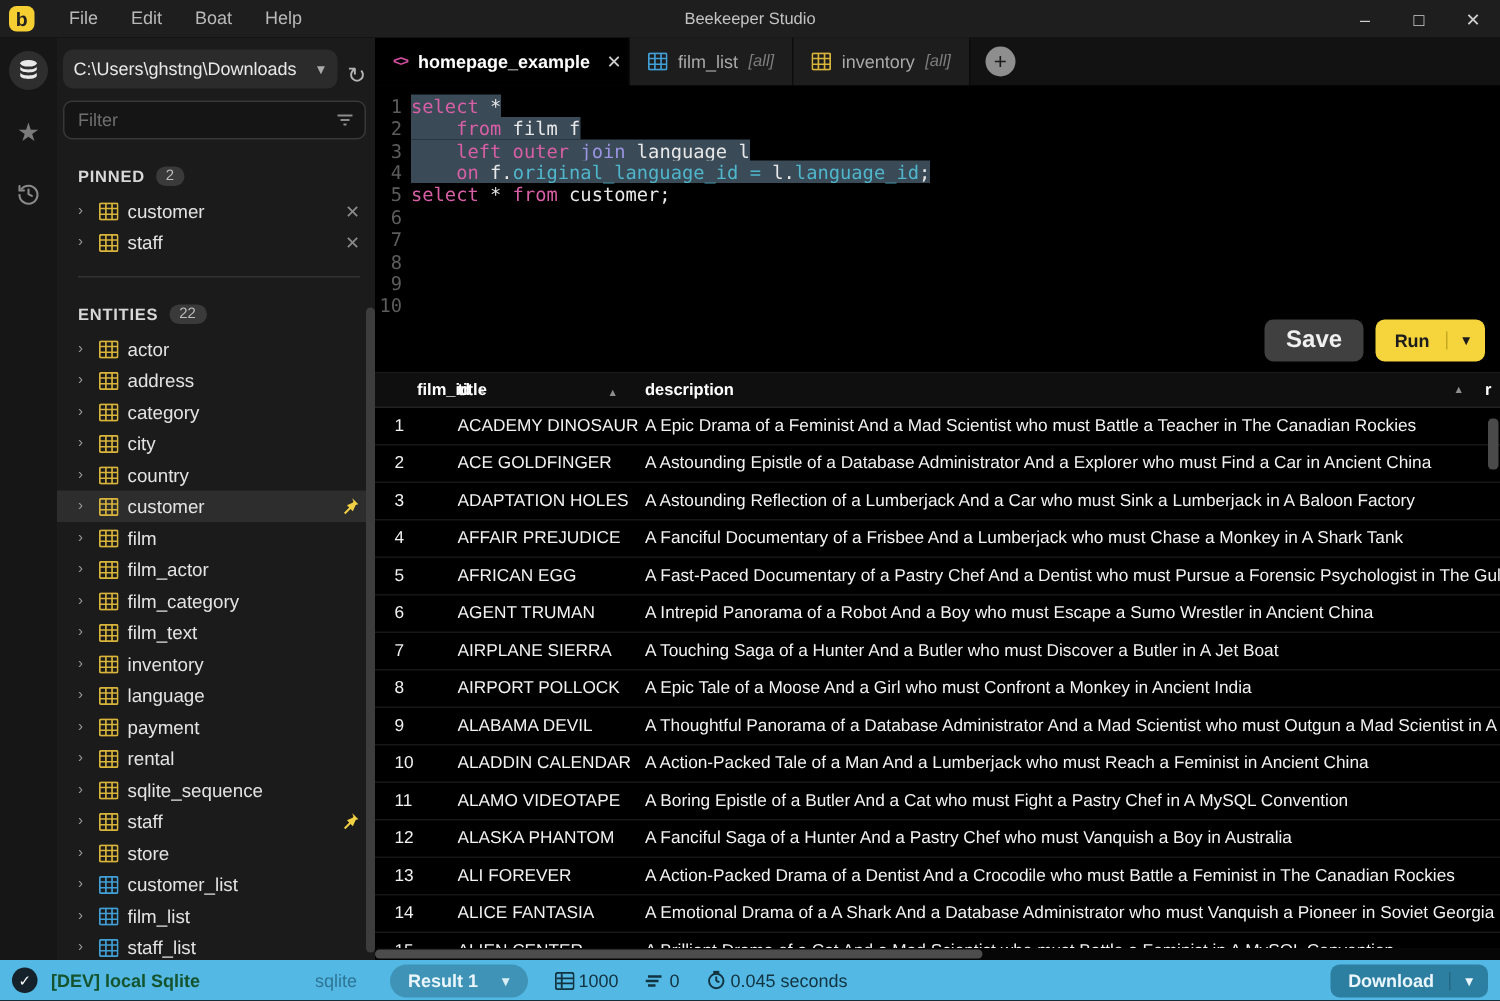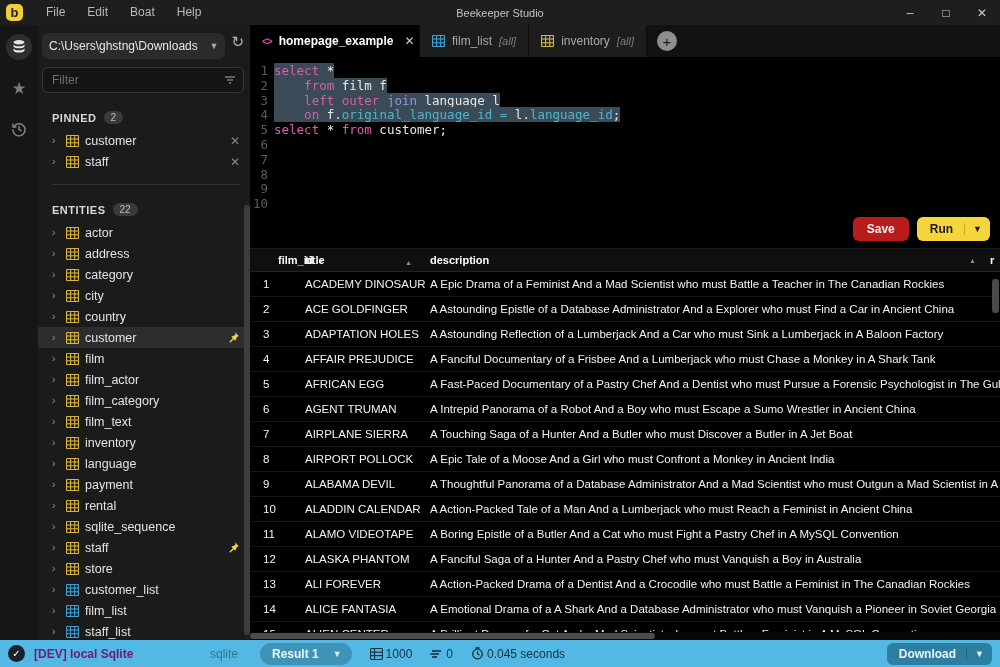--- a/index.html
+++ b/index.html
@@ -17,21 +17,21 @@
 
   
   .app-body { display:flex; height:615px; }
   .rail { width:38px; background:#161616; display:flex; flex-direction:column; align-items:center; padding-top:9px; gap:15px; flex-shrink:0; }
   .rail-btn { width:26px; height:26px; border-radius:50%; display:flex; align-items:center; justify-content:center; color:#8a8a8a; }
   .rail-btn.active { background:#2e2e2e; color:#eee; }
   .rail-star { font-size:17px; color:#7b7b7b; }
 
   
   .sidebar { width:212px; background:#1b1b1b; flex-shrink:0; display:flex; flex-direction:column; position:relative; overflow:hidden; }
-  .conn-row { display:flex; align-items:flex-start; margin:8px 6px 0 4px; gap:6px; }
+  .conn-row { display:flex; align-items:flex-end; margin:8px 6px 0 4px; gap:6px; }
   .conn-select { flex:1; background:#2b2b2b; border-radius:7px; height:26px; display:flex; align-items:center;
                  padding:0 7px; color:#e8e8e8; font-size:12px; min-width:0; }
   .conn-text { white-space:nowrap; overflow:hidden; flex:1; }
   .caret { font-size:9px; color:#aaa; margin-left:5px; }
   .refresh { color:#b5b5b5; font-size:15px; }
   .filter-row { margin:8px 6px 0 4px; position:relative; }
   .filter-input { width:100%; background:#151515; border:1px solid #383838; border-radius:6px; height:26px;
                   color:#ddd; font-size:12px; padding:0 26px 0 9px; font-family:Liberation Sans, sans-serif; }
   .filter-input::placeholder { color:#6f6f6f; }
   .funnel { position:absolute; right:8px; top:7px; }
@@ -69,21 +69,21 @@
   .code-line { display:flex; height:14.8px; line-height:14.8px; }
   .gutter { width:24px; text-align:right; color:#5c5c5c; flex-shrink:0; padding-right:6px; }
   .code-text { white-space:pre; color:#e8e8e8; }
   .code-text .sel { background:#3a4a57; }
   .tk-kw { color:#d85fa5; }
   .tk-join { color:#9a94e0; }
   .tk-var { color:#4fb6cc; }
   .tk-op { color:#4fb6cc; }
   .tk-pl { color:#e8e8e8; }
   .editor-actions { position:absolute; right:10px; bottom:7px; display:flex; gap:8px; }
-  .btn-save { background:#b91c1c; color:#f0f0f0; border:none; border-radius:6px; font-weight:bold; font-size:12px;
+  .btn-save { background:#404040; color:#f0f0f0; border:none; border-radius:6px; font-weight:bold; font-size:16px;
               padding:5px 14px; font-family:"Liberation Sans",sans-serif; }
   .btn-run { background:#f5d43c; color:#1c1c1c; border:none; border-radius:6px; font-weight:bold; font-size:12px;
              padding:5px 0 5px 13px; display:flex; align-items:center; font-family:"Liberation Sans",sans-serif; }
   .btn-run .run-sep { border-left:1px solid #c7a921; margin-left:11px; padding:1px 8px; font-size:9px; }
 
   
   .results { flex:1; min-height:0; display:flex; flex-direction:column; position:relative; border-top:1px solid #1c1c1c; }
   .rs-head { height:23px; background:#0f0f0f; display:flex; align-items:center; color:#fff; font-size:11px;
              font-weight:bold; border-bottom:1px solid #222; position:relative; flex-shrink:0; }
   .col-id { width:55px; padding-left:28px; flex-shrink:0; display:flex; align-items:center; gap:4px; }
@@ -98,21 +98,21 @@
   .rs-row .c3 { flex:1; white-space:nowrap; overflow:hidden; min-width:0; }
   .rs-vscroll { position:absolute; right:1px; top:30px; width:7px; height:34px; background:#4a4a4a; border-radius:3px; }
   .rs-hscroll { height:8px; background:#060606; flex-shrink:0; position:relative; }
   .rs-hscroll .handle { position:absolute; left:0; top:1px; height:6px; width:405px; background:#4c4c4c; border-radius:3px; }
 
   
   .statusbar { height:27px; background:#54b8e4; display:flex; align-items:center; color:#11323f; font-size:12px; }
   .sb-left { width:250px; display:flex; align-items:center; flex-shrink:0; }
   .check-ic { width:17px; height:17px; border-radius:50%; background:#15222b; color:#fff; font-size:10px;
               display:flex; align-items:center; justify-content:center; margin:0 9px 0 8px; }
-  .sb-conn { font-weight:bold; color:#701a75; }
+  .sb-conn { font-weight:bold; color:#14532d; }
   .sb-dialect { margin-left:auto; margin-right:12px; color:#2e7696; }
   .result-pill { background:#3f93b6; color:#eaf6fb; border:none; border-radius:12px; padding:4px 10px 4px 12px;
                  font-size:12px; font-weight:bold; display:flex; align-items:center; gap:9px; margin-left:10px;
                  font-family:"Liberation Sans",sans-serif; }
   .result-pill .caret { color:#d8edf5; }
   .sb-stat { display:flex; align-items:center; gap:3px; margin-left:18px; font-size:12px; color:#123340; }
   .sb-stat svg { display:block; }
   .btn-download { margin-left:auto; margin-right:8px; background:#2d7fa0; background:#2d7fa2; color:#eaf6fb; border:none;
                   border-radius:6px; font-weight:bold; font-size:12px; padding:4px 0 4px 12px; display:flex; align-items:center;
                   font-family:"Liberation Sans",sans-serif; }

